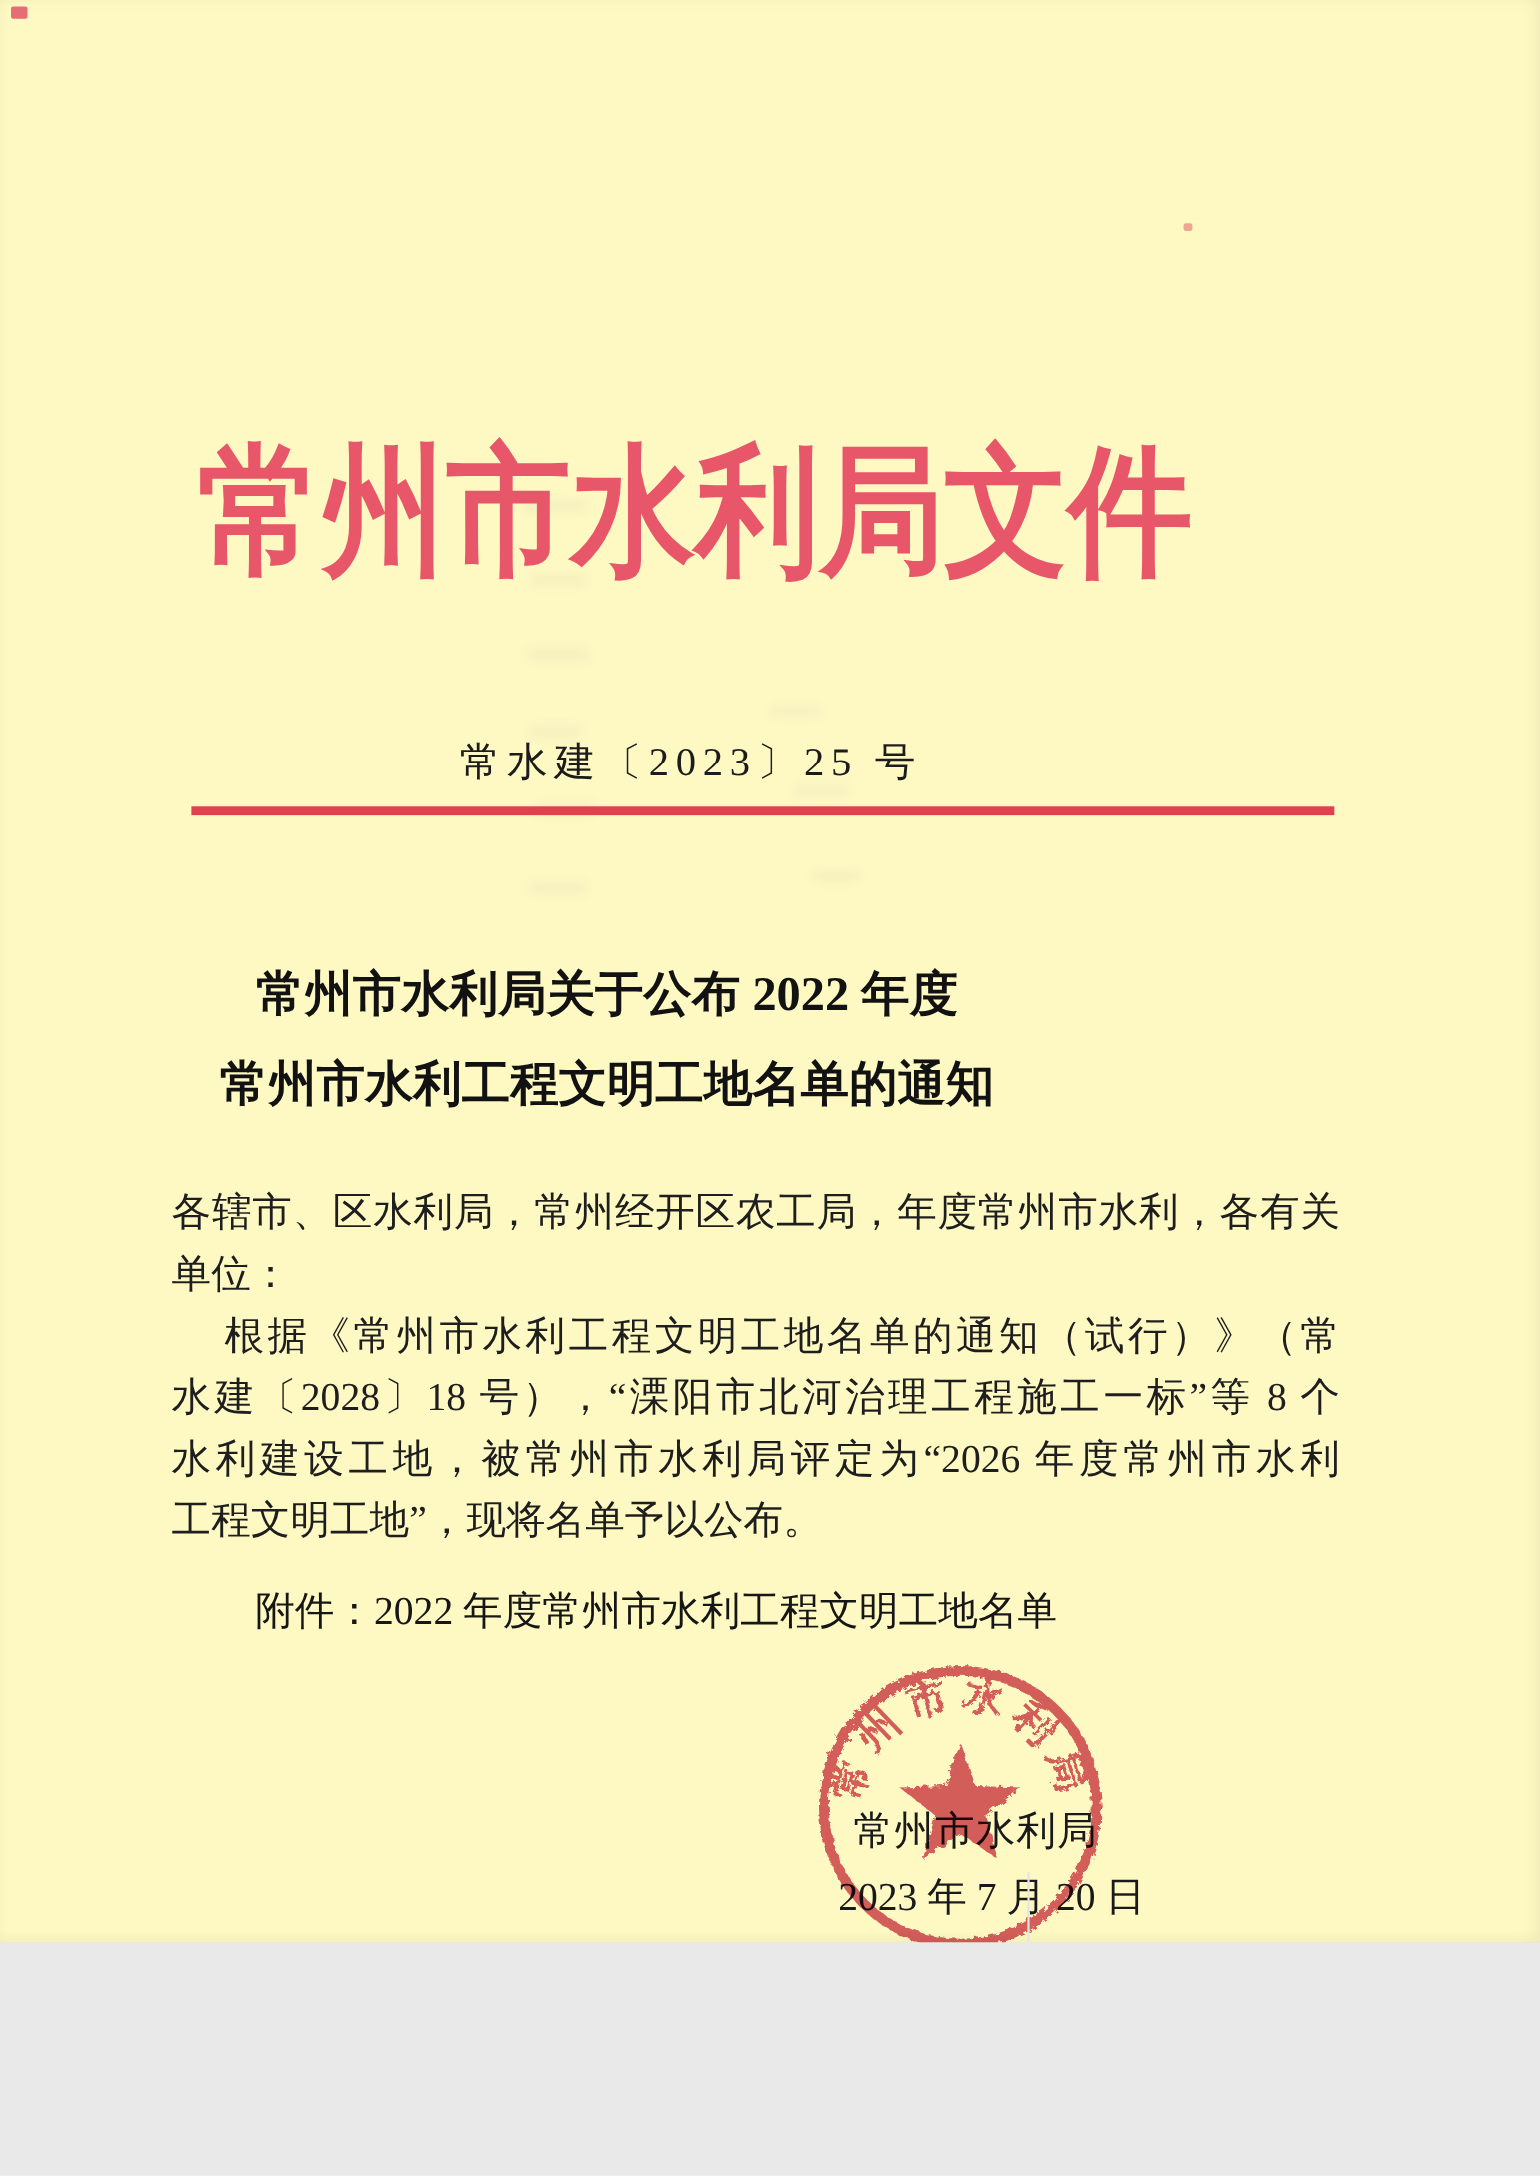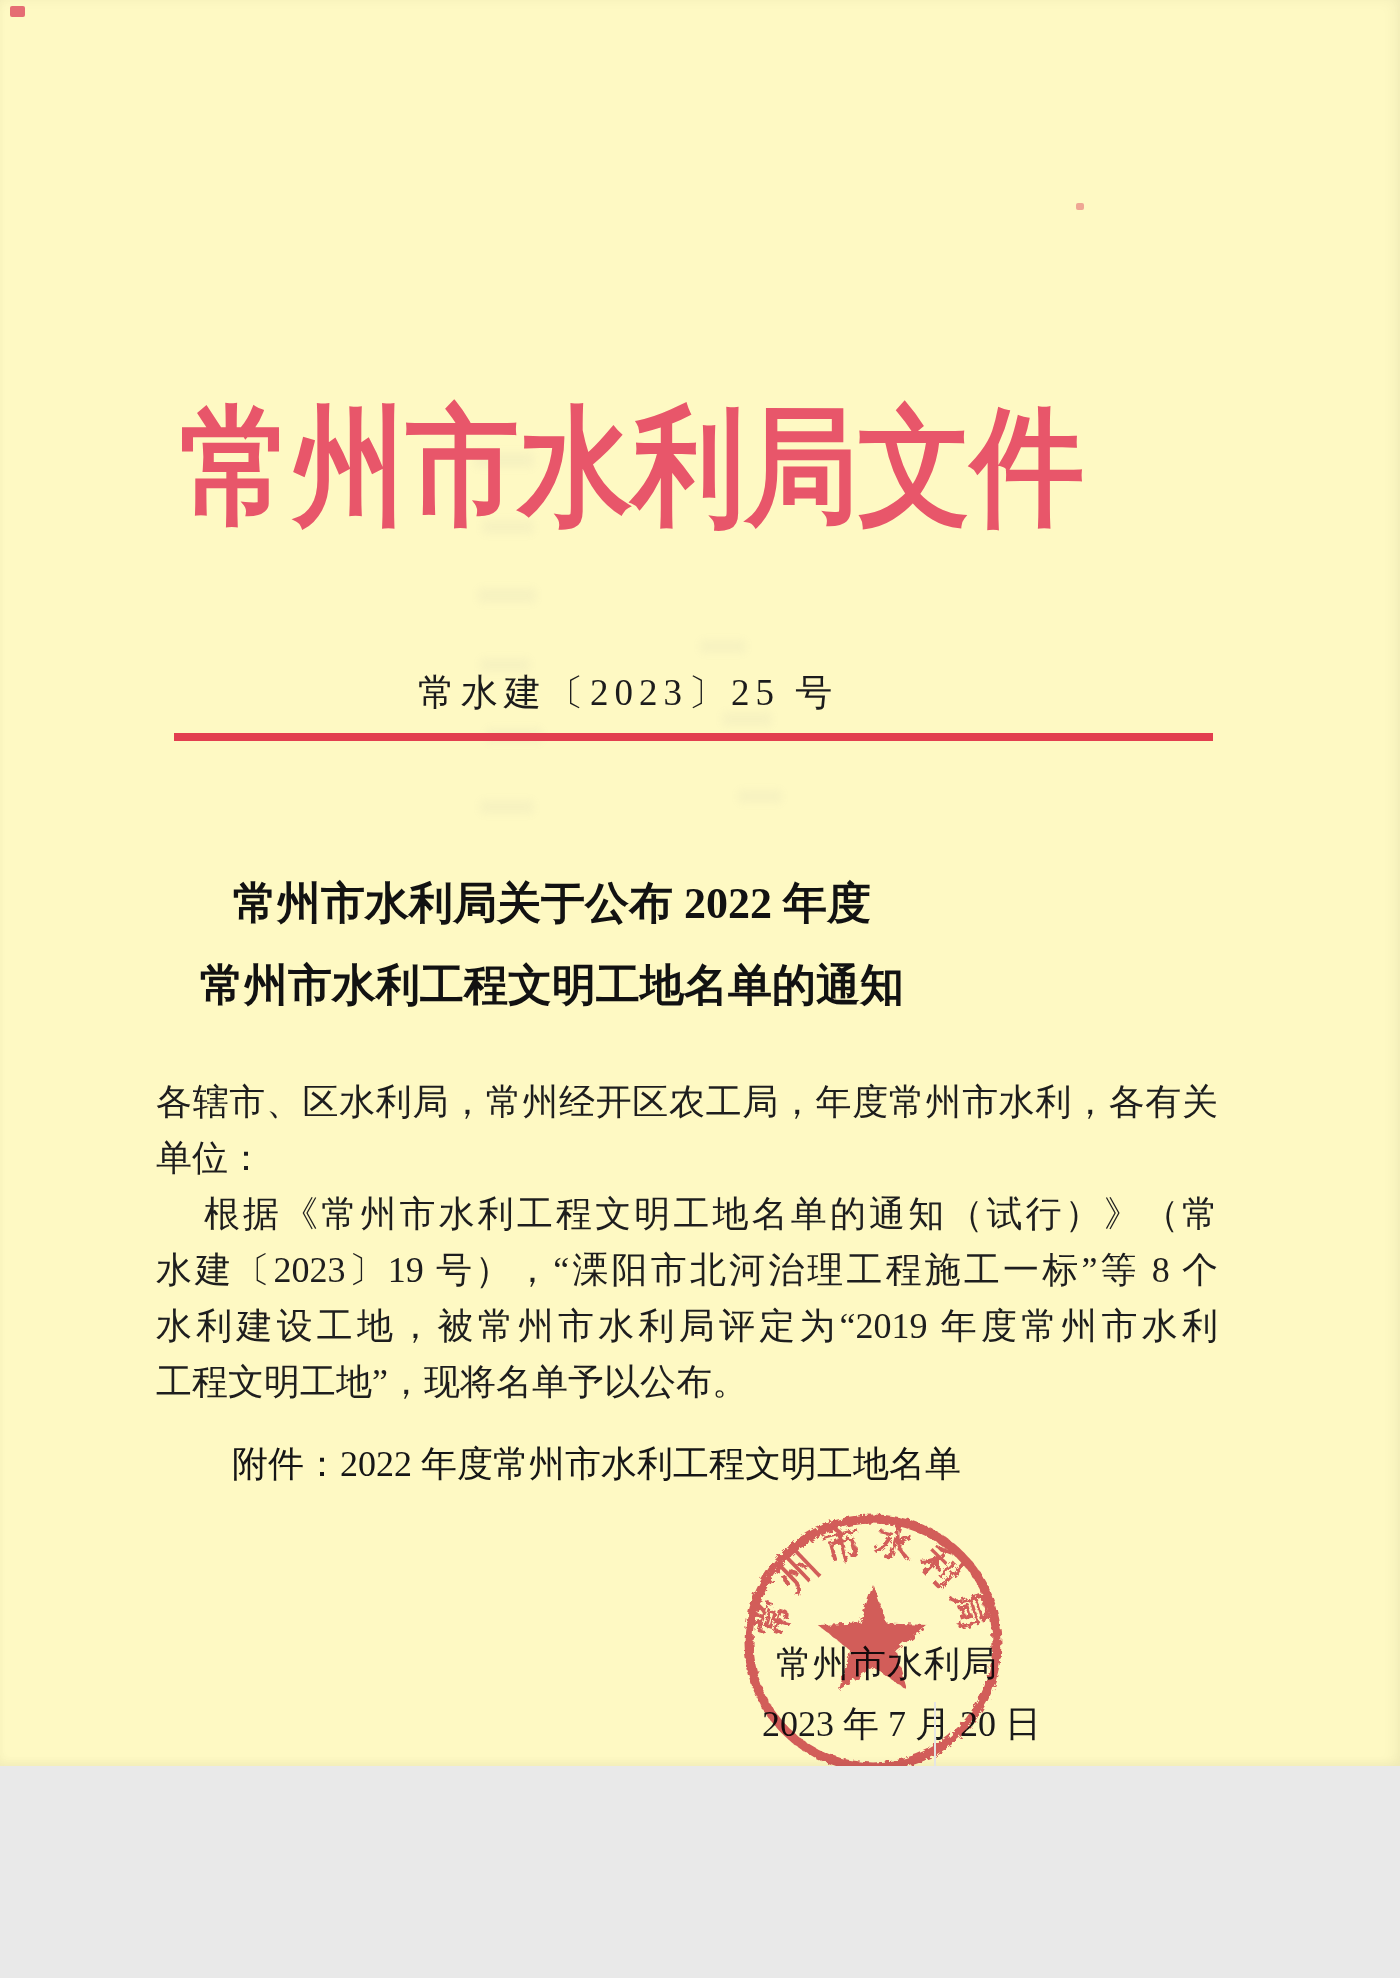--- a/index.html
+++ b/index.html
@@ -135,22 +135,22 @@
   <div class="doc-number">常水建〔2023〕25 号</div>
 
   <div class="red-rule"></div>
 
   <div class="notice-title title-l1">常州市水利局关于公布 2022 年度</div>
   <div class="notice-title title-l2">常州市水利工程文明工地名单的通知</div>
 
   <div class="body-line bl-0 fill">各辖市、区水利局，常州经开区农工局，年度常州市水利，各有关</div>
   <div class="body-line bl-1">单位：</div>
   <div class="body-line bl-2 fill">根据《常州市水利工程文明工地名单的通知（试行）》（常</div>
-  <div class="body-line bl-3 fill">水建〔2023〕19 号），“溧阳市北河治理工程施工一标”等 8 个</div>
-  <div class="body-line bl-4 fill">水利建设工地，被常州市水利局评定为“2019 年度常州市水利</div>
+  <div class="body-line bl-3 fill">水建〔2028〕18 号），“溧阳市北河治理工程施工一标”等 8 个</div>
+  <div class="body-line bl-4 fill">水利建设工地，被常州市水利局评定为“2026 年度常州市水利</div>
   <div class="body-line bl-5">工程文明工地”，现将名单予以公布。</div>
 
   <div class="attachment-line">附件：2022 年度常州市水利工程文明工地名单</div>
 
   <div class="sig-org">常州市水利局</div>
   <div class="sig-date">2023 年 7 月 20 日</div>
 
   <svg class="seal" viewBox="0 0 280 280" xmlns="http://www.w3.org/2000/svg">
     <defs>
       <filter id="roughen" x="-10%" y="-10%" width="120%" height="120%">

